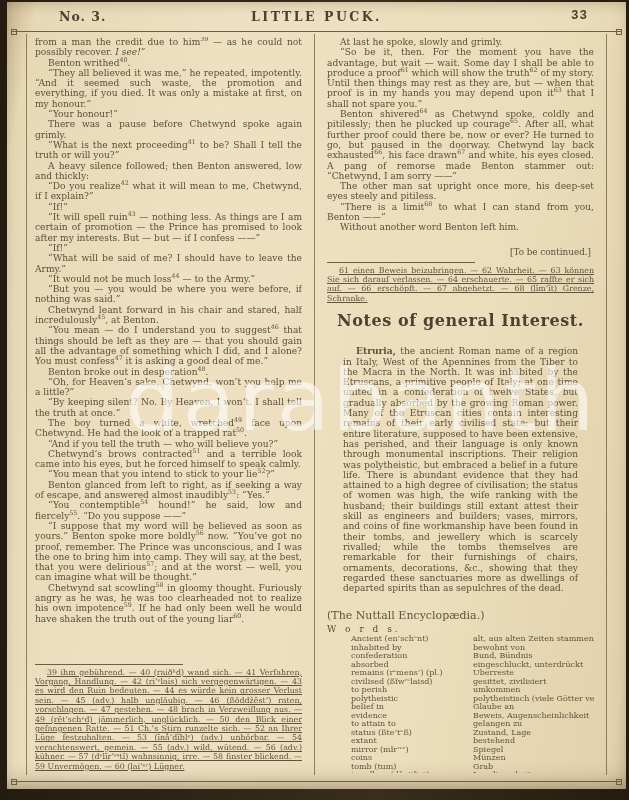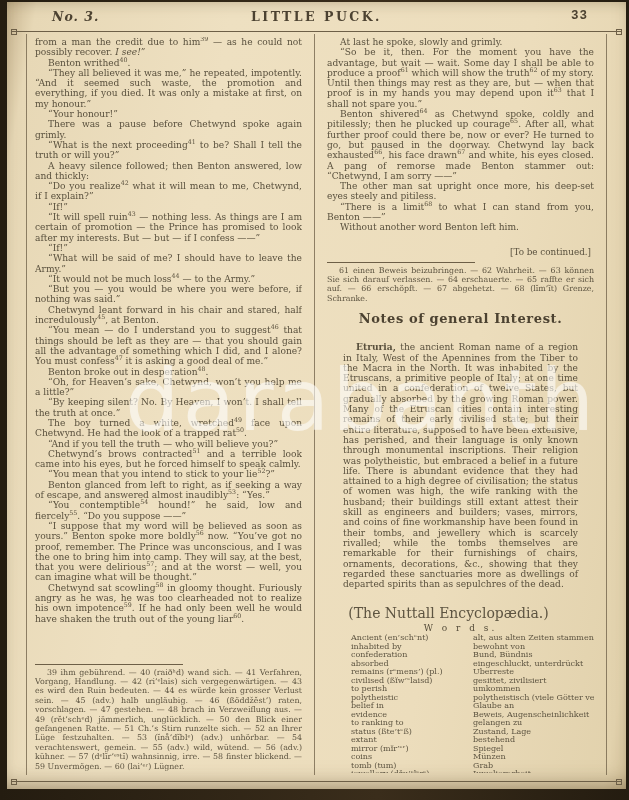--- a/index.html
+++ b/index.html
@@ -9,47 +9,47 @@
     font-family:"DejaVu Serif","Liberation Serif",serif;
   }
   .page{
     position:absolute;left:7px;top:2px;right:3px;bottom:11px;
     background:
       linear-gradient(100deg, #c9b691 0%, #e7d8b6 4%, #eee0c1 30%, #ecddbc 70%, #e2d2ad 97%, #d6c49d 100%);
     box-shadow:inset 0 -14px 22px -12px rgba(80,60,30,.55), inset 0 10px 16px -12px rgba(80,60,30,.4);
     overflow:hidden;color:#564d3b;
   }
   .hdr{position:absolute;top:7px;left:0;right:0;height:18px;font-weight:bold;font-size:12.5px;color:#4c4231;}
-  .hdr .issue{position:absolute;left:45px;letter-spacing:1px;font-style:italic;}
+  .hdr .issue{position:absolute;left:52px;letter-spacing:1px;}
   .hdr .title{position:absolute;left:0;right:0;text-align:center;letter-spacing:2.5px;}
   .hdr .pageno{position:absolute;right:38px;letter-spacing:1px;font-family:Liberation Mono, monospace;}
   .rule{position:absolute;left:5px;right:5px;height:0;border-top:1.4px solid #6d5f47;}
   .rule.top{top:29px;}
   .rule.bottom{bottom:7px;border-top:1.2px solid #6d5f47;}
   .rule .endmark{position:absolute;top:-3px;width:4px;height:4px;border:1px solid #6d5f47;background:transparent;}
   .rule .endmark.l{left:-1px;}
   .rule .endmark.r{right:-1px;}
   .vline{position:absolute;top:32px;bottom:14px;width:0;border-left:1px solid rgba(108,94,70,.75);}
   .vline.l{left:19px;}
   .vline.c{left:307px;}
   .vline.r{left:599px;}
   .col{position:absolute;top:35px;bottom:16px;width:267px;overflow:hidden;}
   .col.left{left:28px;}
   .col.right{left:320px;}
   .story p{margin:0;font-size:9.1px;line-height:10.3px;text-align:justify;text-indent:13px;color:#59503d;}
   .story p.cont{text-indent:0;}
   sup{font-size:6.3px;line-height:0;vertical-align:super;}
   .tbc{font-size:8.8px;text-align:right;padding-right:3px;margin-top:14px;color:#59503d;}
   .fnsep{width:148px;border-top:1px solid #6d5f47;margin:5px 0 3px 0;}
-  .fn{font-size:7.9px;line-height:9.4px;text-align:justify;text-indent:12px;color:#5d5441;}
+  .fn{font-size:7.9px;line-height:9.4px;text-align:justify;text-indent:12px;color:#5d5441;text-decoration:underline;}
   .leftfn{position:absolute;left:0;right:0;bottom:2px;}
-  .notes-head{font-size:13px;font-weight:bold;text-align:center;letter-spacing:.6px;margin:8px 0 5px 0;color:#4c4231;}
+  .notes-head{font-size:16px;font-weight:bold;text-align:center;letter-spacing:.6px;margin:8px 0 5px 0;color:#4c4231;}
   .notes-para{font-size:9.1px;line-height:10.3px;text-align:justify;text-indent:13px;color:#59503d;margin:16px;}
-  .source{font-size:14px;text-align:center;padding-right:24px;margin-top:1px;color:#5d5441;}
-  .whead{font-size:9px;text-align:center;letter-spacing:3px;margin:2px 0 1px 0;color:#554c3a;}
+  .source{font-size:11px;text-align:left;padding-right:24px;margin-top:1px;color:#5d5441;}
+  .whead{font-size:9px;text-align:left;letter-spacing:3px;margin:2px 0 1px 0;color:#554c3a;}
   .words{margin-top:1px;}
   .wrow{display:flex;font-size:8px;line-height:8.5px;color:#5d5441;}
   .wrow .wen{width:122px;padding-left:24px;flex:none;white-space:nowrap;overflow:hidden;}
   .wrow .wde{flex:1;white-space:nowrap;overflow:hidden;}
   .watermark{
     position:absolute;left:118px;top:348px;z-index:5;pointer-events:none;
     font-family:"DejaVu Sans","Liberation Sans",sans-serif;
     font-size:86px;font-weight:400;letter-spacing:3px;
     color:rgba(255,255,255,.45);text-shadow:0 0 1px rgba(255,255,255,.25);
   }
@@ -161,21 +161,21 @@
         </div>
         <div class="wrow">
           <span class="wen">belief in</span>
           <span class="wde">Glaube an</span>
         </div>
         <div class="wrow">
           <span class="wen">evidence</span>
           <span class="wde">Beweis, Augenscheinlichkeit</span>
         </div>
         <div class="wrow">
-          <span class="wen">to ranking to</span>
+          <span class="wen">to attain to</span>
           <span class="wde">gelangen zu</span>
         </div>
         <div class="wrow">
           <span class="wen">status (ßte’tᵉß)</span>
           <span class="wde">Zustand, Lage</span>
         </div>
         <div class="wrow">
           <span class="wen">extant</span>
           <span class="wde">bestehend</span>
         </div>

